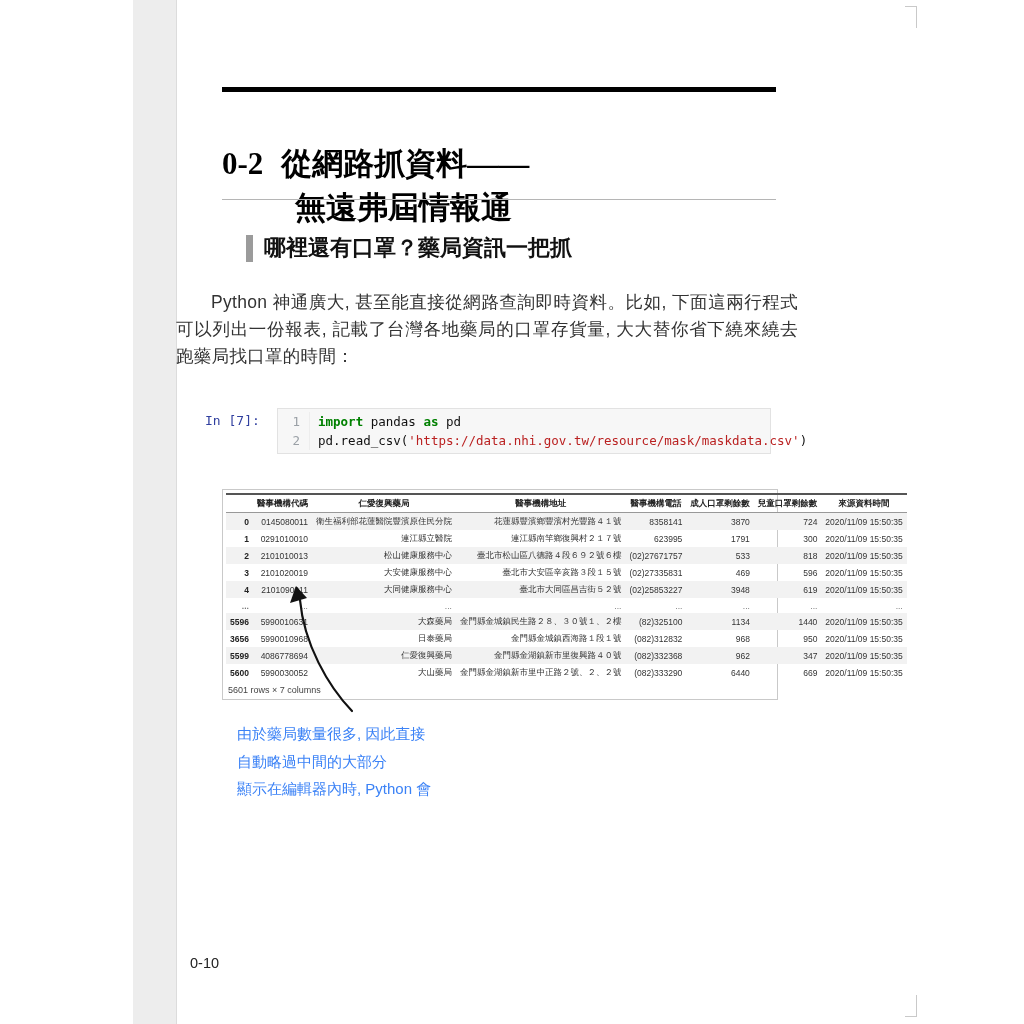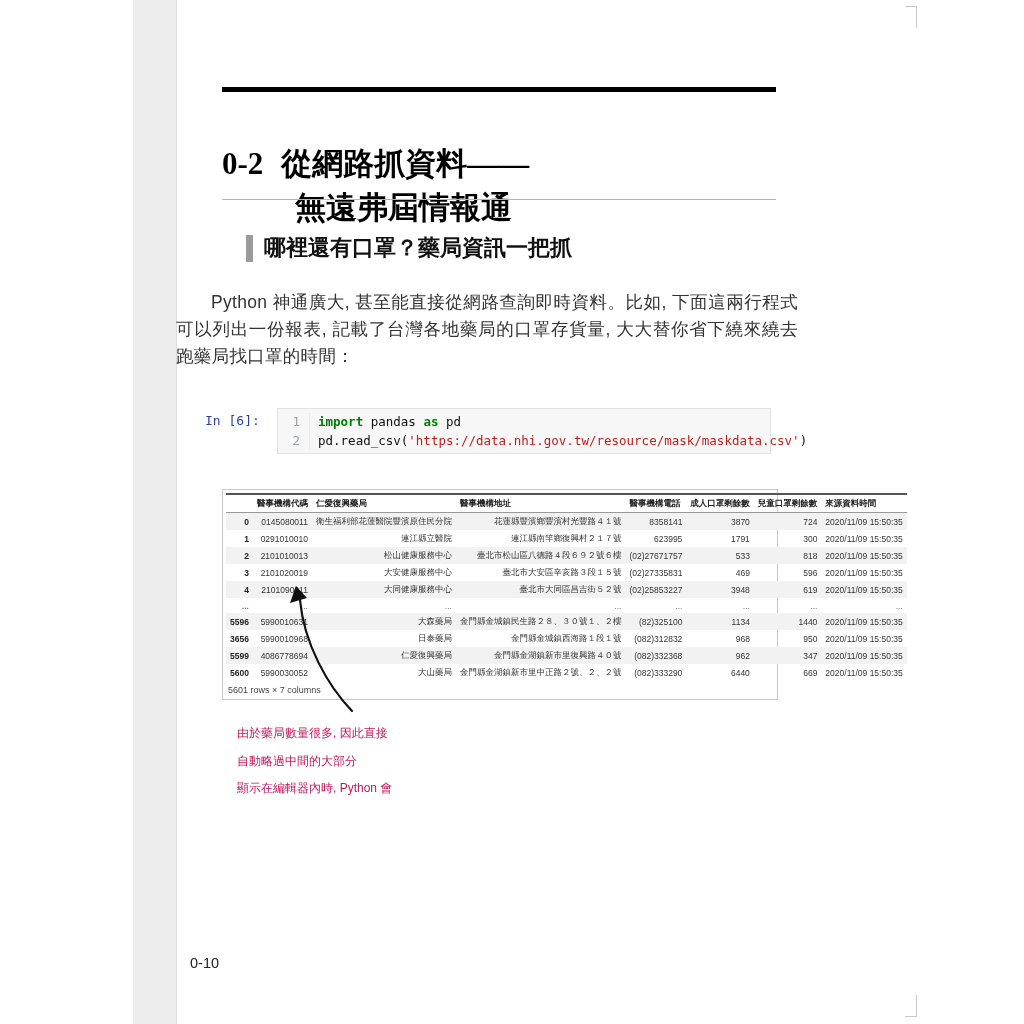--- a/index.html
+++ b/index.html
@@ -30,28 +30,28 @@
   .code-prompt { left:205px; top:413px; font-family:"DejaVu Sans Mono", monospace; font-size:13px; color:var(--prompt,#303F9F); }
   .code-box { left:277px; top:408px; width:494px; background:#f7f7f7; border:1px solid #e2e2e2; padding:3px 0; }
   .code-line { display:flex; font-family:"DejaVu Sans Mono", monospace; font-size:12.5px; line-height:19px; }
   .gutter { width:32px; text-align:right; padding-right:9px; color:#9aa0a6; border-right:1px solid #ededed; flex:0 0 auto; }
   .code-text { white-space:pre; color:#111; padding-left:8px; }
   .tok-keyword { color:var(--kw,#008000); font-weight:bold; }
   .tok-string  { color:var(--str,#BA2121); }
 
   .table-box { left:222px; top:489px; width:556px; background:#fff; border:1px solid #c9c9c9; padding:3px 3px 4px 3px; }
   table.df { width:100%; border-collapse:collapse; font-size:8.5px; color:#333; border-top:2px solid #555; }
-  table.df thead th { border-bottom:1px solid #999; font-weight:bold; text-align:left; padding:2.5px 4px; white-space:nowrap; color:#222; }
+  table.df thead th { border-bottom:1px solid #999; font-weight:bold; text-align:center; padding:2.5px 4px; white-space:nowrap; color:#222; }
   table.df td, table.df tbody th { padding:2.5px 4px; text-align:right; white-space:nowrap; }
   table.df tbody th { font-weight:bold; color:#222; }
   table.df tbody tr:nth-child(odd) { background:var(--stripe,#f2f2f2); }
   table.df tr.ellipsis td, table.df tr.ellipsis th { color:#777; }
   .df-footer { font-size:9px; color:#444; margin:4px 0 0 2px; }
 
-  .annotation { left:237px; top:720px; font-size:12px; line-height:27.5px; color:#be185d; }
+  .annotation { left:237px; top:720px; font-size:15px; line-height:27.5px; color:#3b82f6; }
 
   .arrow-svg { left:270px; top:578px; width:120px; height:150px; }
 
   .page-number { left:190px; top:955px; font-size:14.5px; color:#222; }
 </style>
 </head>
 <body>
 
 <div id="page">
 
@@ -68,21 +68,21 @@
 
   <div class="abs rule-thin"></div>
 
   <div class="abs heading">
     <div class="heading-bar"></div>
     <div class="heading-text">哪裡還有口罩？藥局資訊一把抓</div>
   </div>
 
   <div class="abs paragraph">Python 神通廣大, 甚至能直接從網路查詢即時資料。比如, 下面這兩行程式可以列出一份報表, 記載了台灣各地藥局的口罩存貨量, 大大替你省下繞來繞去跑藥局找口罩的時間：</div>
 
-  <div class="abs code-prompt">In [6]:</div>
+  <div class="abs code-prompt">In [7]:</div>
   <div class="abs code-box" id="code-box">
       <div class="code-line">
         <span class="gutter">1</span>
         <span class="code-text"><span class="tok-keyword">import</span><span> pandas </span><span class="tok-keyword">as</span><span> pd</span></span>
       </div>
       <div class="code-line">
         <span class="gutter">2</span>
         <span class="code-text"><span>pd.read_csv(</span><span class="tok-string">'https://data.nhi.gov.tw/resource/mask/maskdata.csv'</span><span>)</span></span>
       </div>
     </div>

